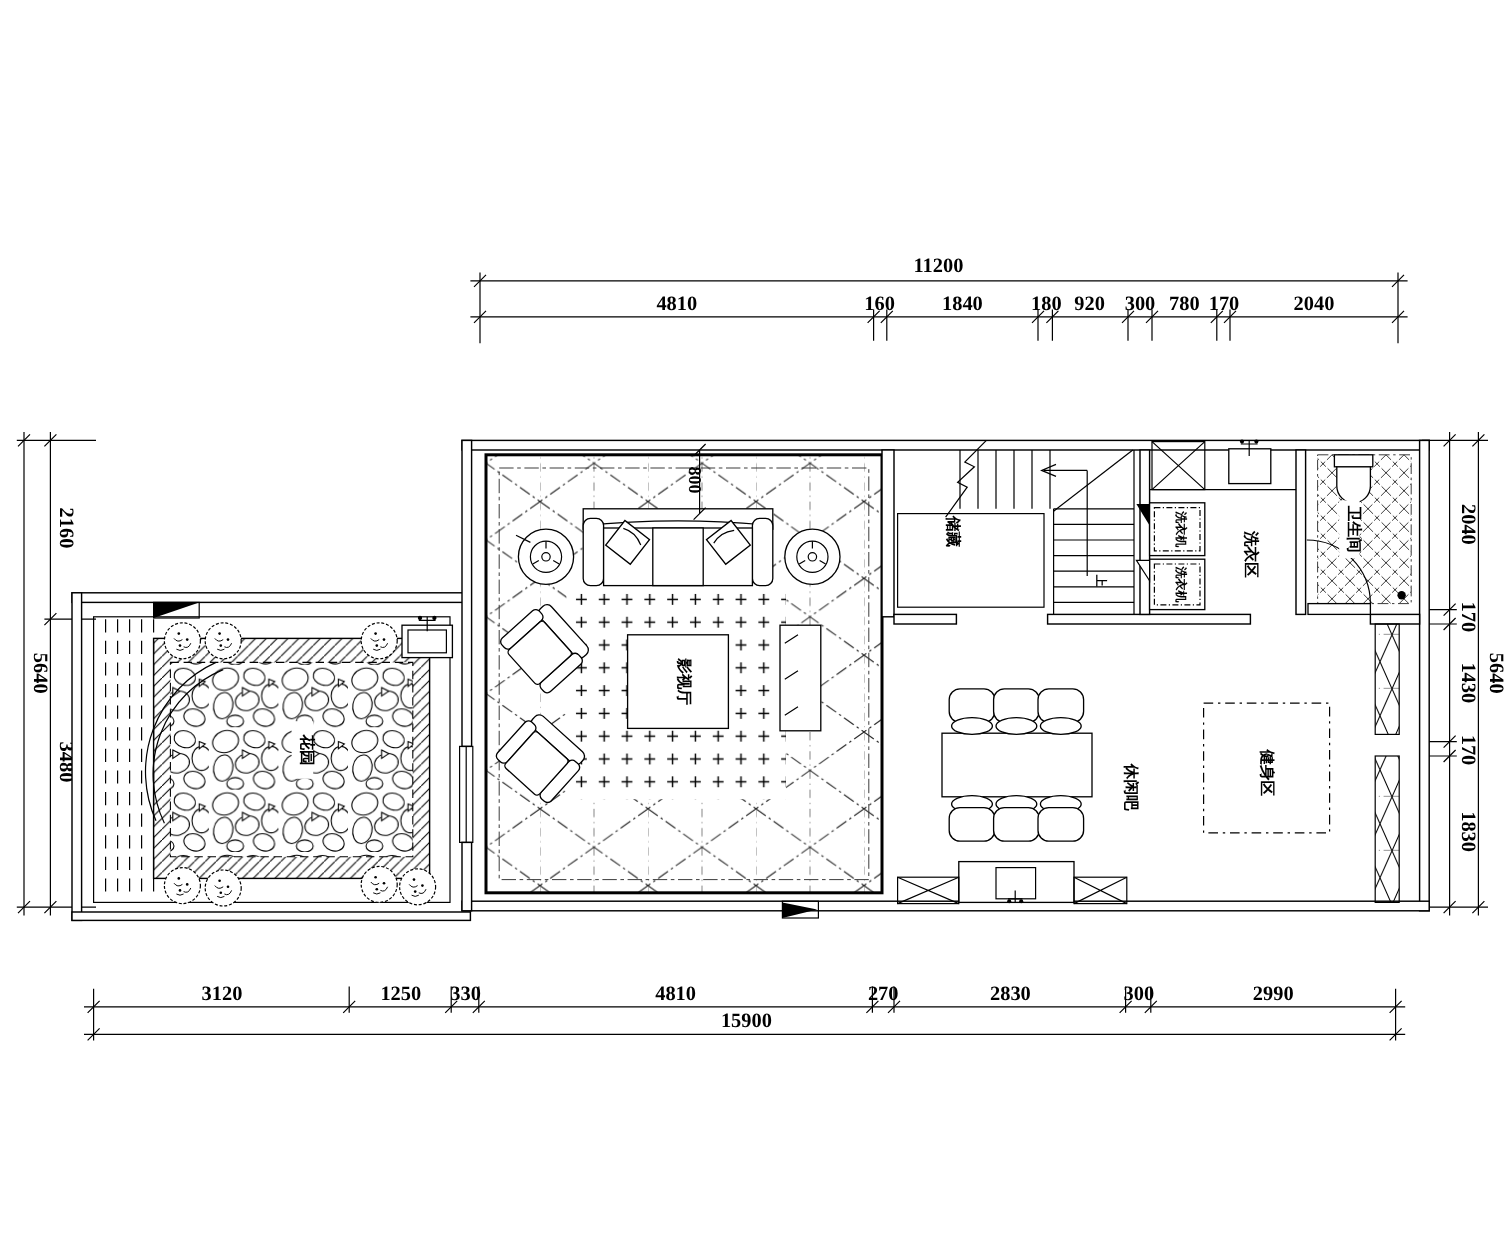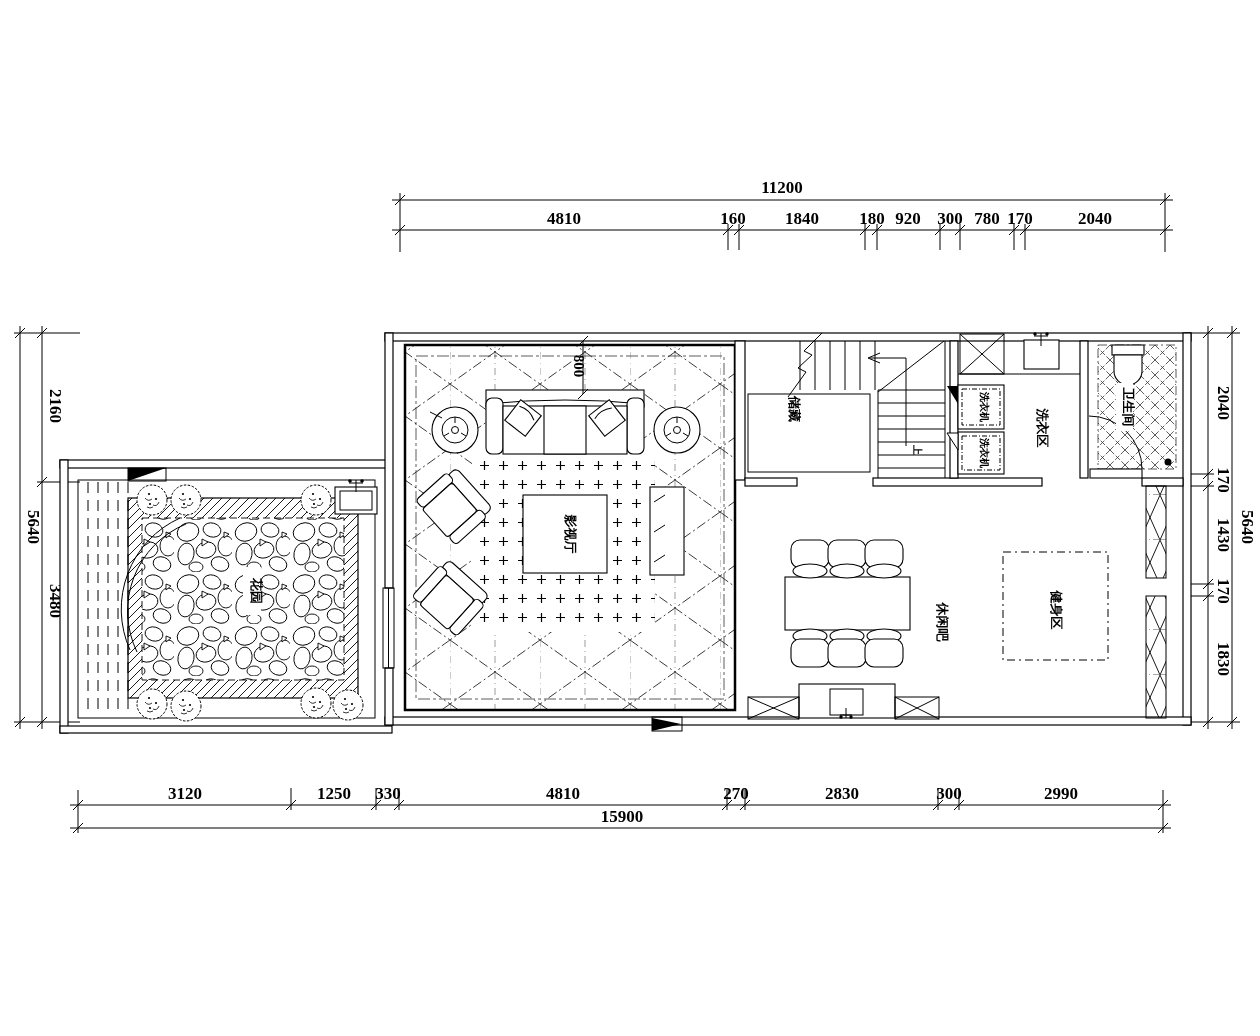--- a/index.html
+++ b/index.html
@@ -1,17 +1,17 @@
 <!DOCTYPE html>
 <html><head>
 <meta charset="utf-8">
 <style>
   html,body{margin:0;padding:0;background:#fff;}
   #stage{position:relative;width:1260px;height:875px;background:#fff;overflow:hidden;
-         font-family:"Liberation Sans",sans-serif;}
+         font-family:"Liberation Sans",sans-serif;margin-top:34px;}
   svg{position:absolute;left:0;top:0;}
   text{fill:#000;}
   .dim{font:bold 17px "Liberation Serif",serif;}
   .dimSmall{font:bold 15px "Liberation Serif",serif;}
   .room{font:13px "DejaVu Sans",sans-serif;font-weight:bold;}
   .roomSmall{font:10px "DejaVu Sans",sans-serif;font-weight:bold;}
   .thin{stroke:#000;stroke-width:1;fill:none;}
   .wall{stroke:#000;stroke-width:1.2;fill:#fff;}
   .furn{stroke:#000;stroke-width:1.1;fill:#fff;}
   #watermark{position:absolute;left:555px;top:982px;width:160px;text-align:center;}

